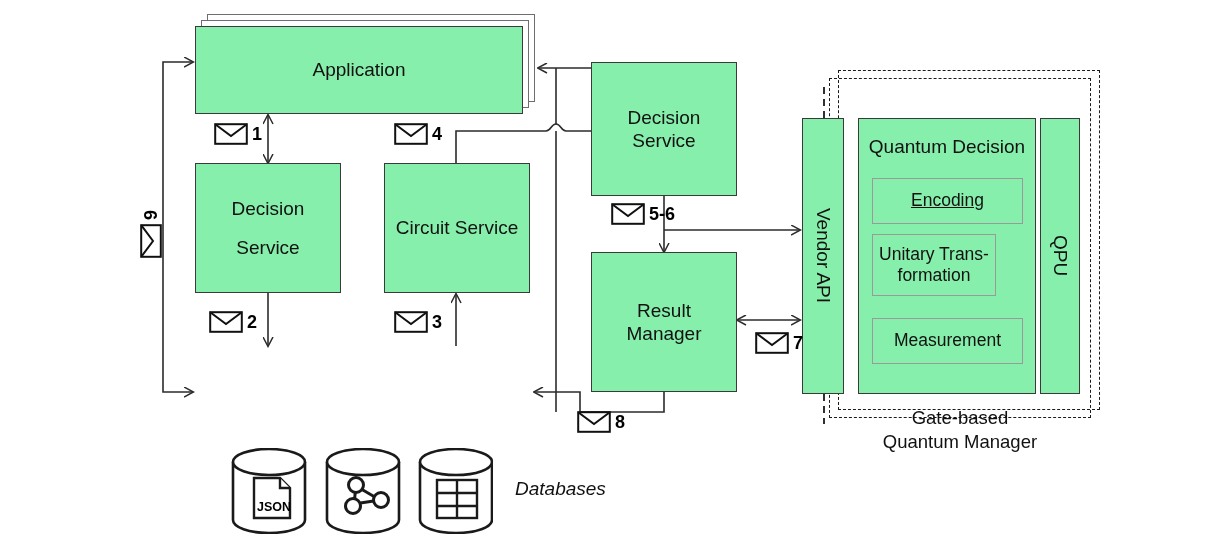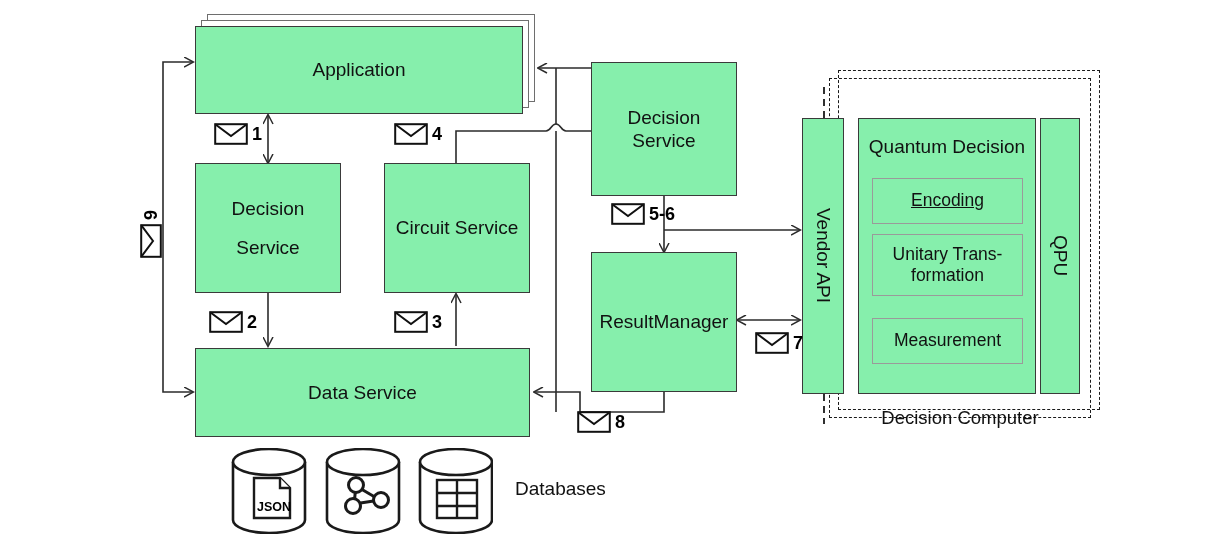--- a/index.html
+++ b/index.html
@@ -19,21 +19,21 @@
   .caption{position:absolute;font-size:18.5px;line-height:1.3;text-align:center;color:#111;z-index:5;}
 
   .env{position:absolute;z-index:6;display:flex;align-items:center;gap:4px;}
   .env .glyph{width:34px;height:22px;position:relative;}
   .env .glyph svg{display:block;}
   .env .num{font-size:18px;font-weight:bold;color:#000;line-height:1;}
 
   .env.rot{transform:rotate(-90deg);transform-origin:left top;}
 
   .dbrow{position:absolute;z-index:5;}
-  .dblabel{position:absolute;font-size:19px;color:#111;z-index:5;}
+  .dblabel{position:absolute;font-size:19px;color:#111;z-index:5;font-style:italic;}
 
   .dashbox{position:absolute;box-sizing:border-box;border:1.8px dashed #1a1a1a;z-index:1;background:transparent;}
 </style>
 </head>
 <body>
 
 <div id="stage">
 
   <svg class="svg-layer" viewBox="0 0 1230 540">
     <defs>
@@ -90,55 +90,55 @@
   <div class="shadowbox" style="left:201px;top:20px;width:328px;height:88px;"></div>
   <div class="box" style="left:195px;top:26px;width:328px;height:88px;">Application</div>
 
   <div class="box" style="left:195px;top:163px;width:146px;height:130px;flex-direction:column;gap:16px;">
     <span>Decision</span>
     <span>Service</span>
   </div>
 
   <div class="box" style="left:384px;top:163px;width:146px;height:130px;">Circuit Service</div>
 
-  <div class="box" style="left:195px;top:348px;width:335px;height:89px;">Data Service</div>
 
   <div class="box" style="left:591px;top:62px;width:146px;height:134px;flex-direction:column;">
     <span>Decision</span>
     <span>Service</span>
   </div>
 
-  <div class="box" style="left:591px;top:252px;width:146px;height:140px;flex-direction:row;">
+  <div class="box" style="left:591px;top:252px;width:146px;height:140px;flex-direction:column;">
     <span>Result</span>
     <span>Manager</span>
   </div>
 
   <div class="dashbox" style="left:838px;top:70px;width:262px;height:340px;"></div>
   <div class="dashbox" style="left:829px;top:78px;width:262px;height:340px;"></div>
 
   <div class="box" style="left:802px;top:118px;width:42px;height:276px;">
     <span class="vtext">Vendor API</span>
   </div>
 
   <div class="box" style="left:858px;top:118px;width:178px;height:276px;display:block;padding-top:16px;">
     <div style="font-size:19px;">Quantum Decision</div>
   </div>
   <div class="box inner" style="left:872px;top:178px;width:151px;height:46px;z-index:5;text-decoration:underline;">Encoding</div>
-  <div class="box inner" style="left:872px;top:234px;width:151px;height:62px;z-index:5;flex-direction:column;">
+  <div class="box inner" style="left:872px;top:234px;width:124px;height:62px;z-index:5;flex-direction:column;">
     <span>Unitary Trans-</span>
     <span>formation</span>
   </div>
   <div class="box inner" style="left:872px;top:318px;width:151px;height:46px;z-index:5;">Measurement</div>
 
   <div class="box" style="left:1040px;top:118px;width:40px;height:276px;">
     <span class="vtext">QPU</span>
   </div>
 
   <div class="caption" style="left:829px;top:406px;width:262px;">
-    <div>Decision Computer</div>
+    <div>Gate-based</div>
+    <div>Quantum Manager</div>
   </div>
 
   <svg class="dbrow" style="left:228px;top:448px;" width="265" height="86" viewBox="0 0 265 86">
     <g fill="#ffffff" stroke="#1a1a1a" stroke-width="2.6">
 
       <path d="M5,14 L5,72 a36,13 0 0 0 72,0 L77,14"></path>
       <ellipse cx="41" cy="14" rx="36" ry="13"></ellipse>
 
       <path d="M99,14 L99,72 a36,13 0 0 0 72,0 L171,14"></path>
       <ellipse cx="135" cy="14" rx="36" ry="13"></ellipse>

